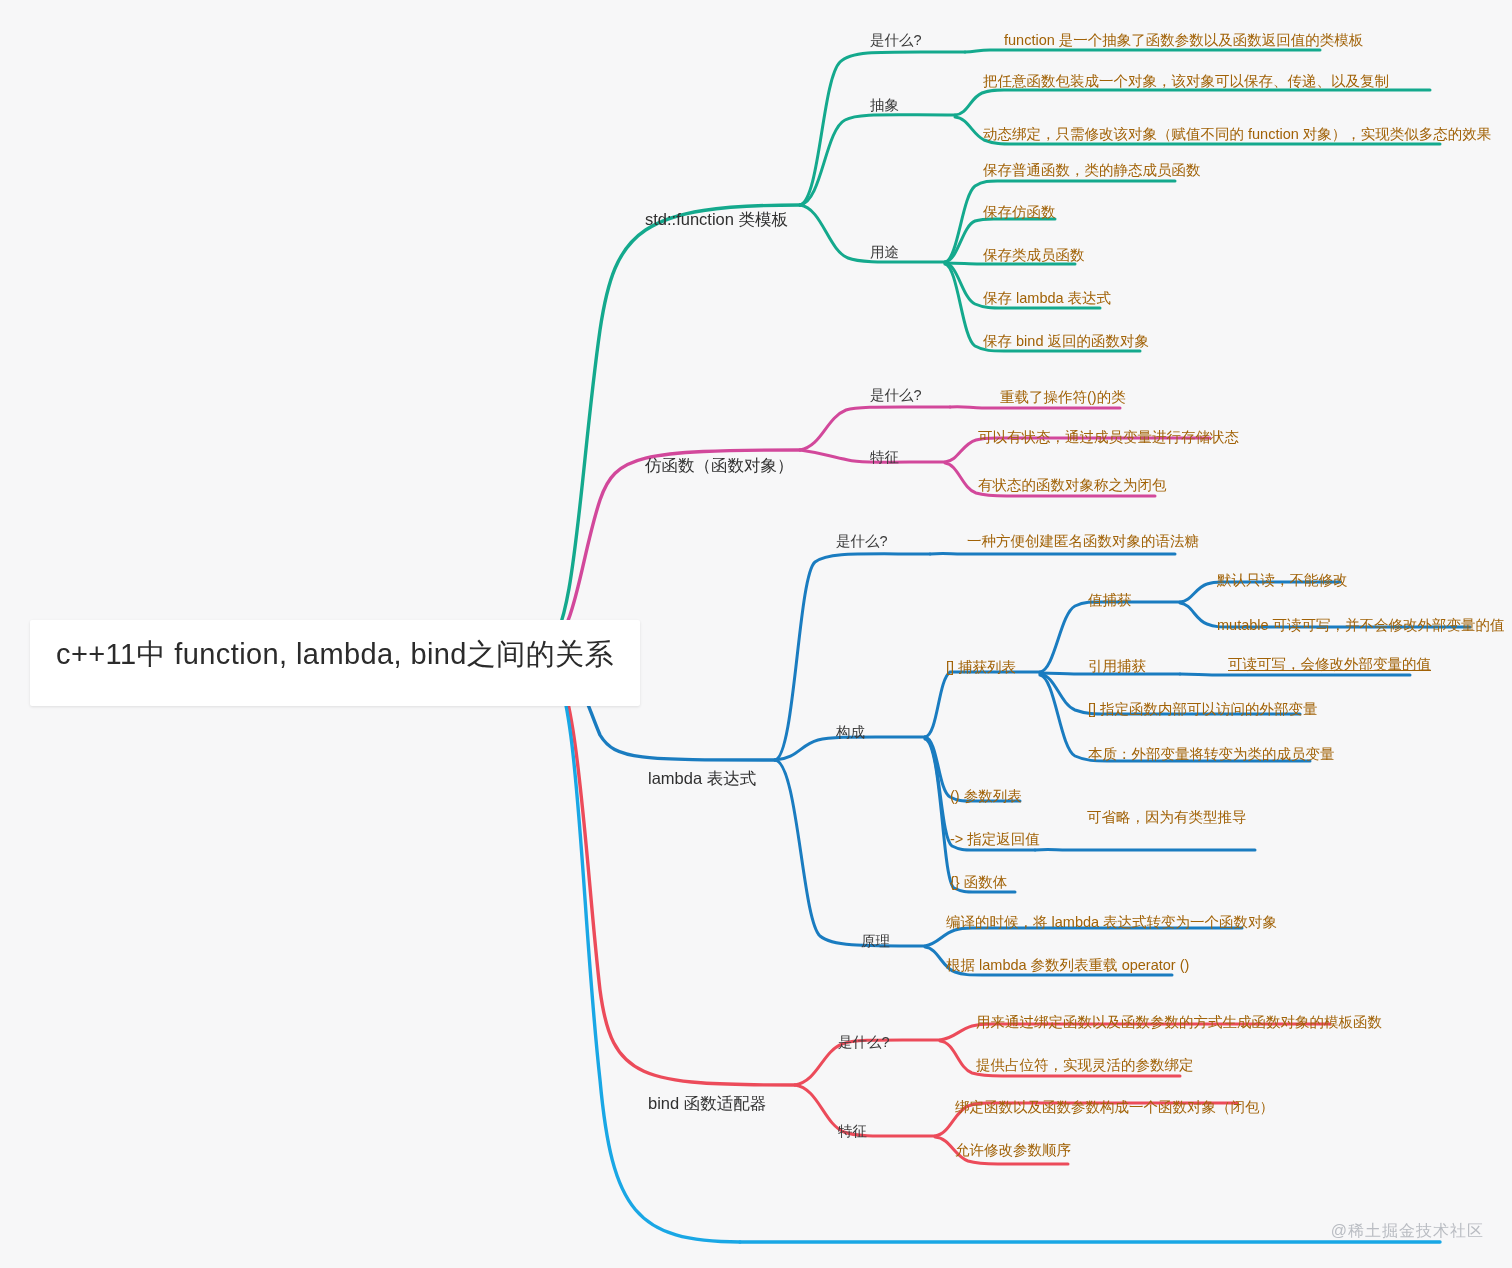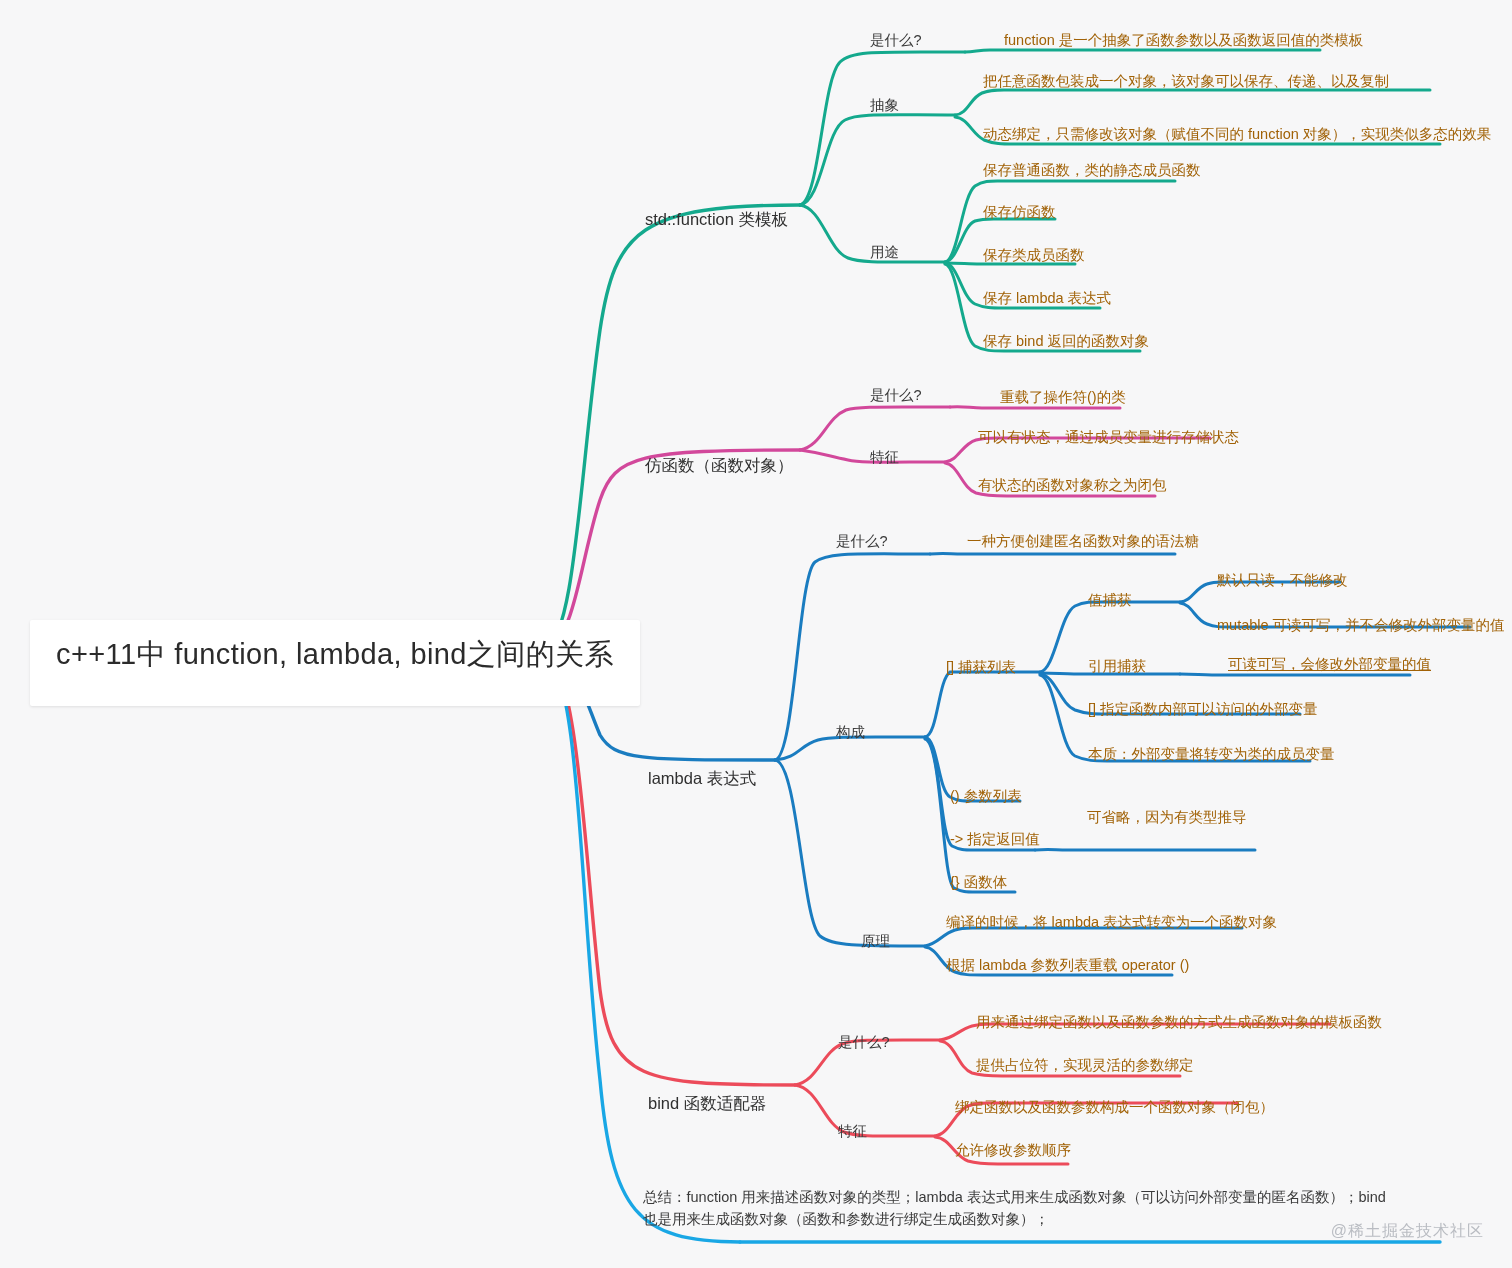--- a/index.html
+++ b/index.html
@@ -183,16 +183,15 @@
   <div class="node lvl3" style="left:946px; top:956px;">根据 lambda 参数列表重载 operator ()</div>
 
   <div class="node lvl2" style="left:838px; top:1033px;">是什么?</div>
   <div class="node lvl2" style="left:838px; top:1122px;">特征</div>
 
   <div class="node lvl3" style="left:976px; top:1013px;">用来通过绑定函数以及函数参数的方式生成函数对象的模板函数</div>
   <div class="node lvl3" style="left:976px; top:1056px;">提供占位符，实现灵活的参数绑定</div>
   <div class="node lvl3" style="left:955px; top:1098px;">绑定函数以及函数参数构成一个函数对象（闭包）</div>
   <div class="node lvl3" style="left:955px; top:1141px;">允许修改参数顺序</div>
 
-  <div class="node summary" style="left:643px; top:1186px; width:760px;">总结：function 用来描述函数对象的类型；lambda 表达式用来生成函数对象（可以访问外部变量的匿名函数）；bind 也是用来生成函数对象（函数和参数进行绑定生成函数对象）；</div>
 
   <div class="watermark">@稀土掘金技术社区</div>
 </div>
 
 </body></html>

